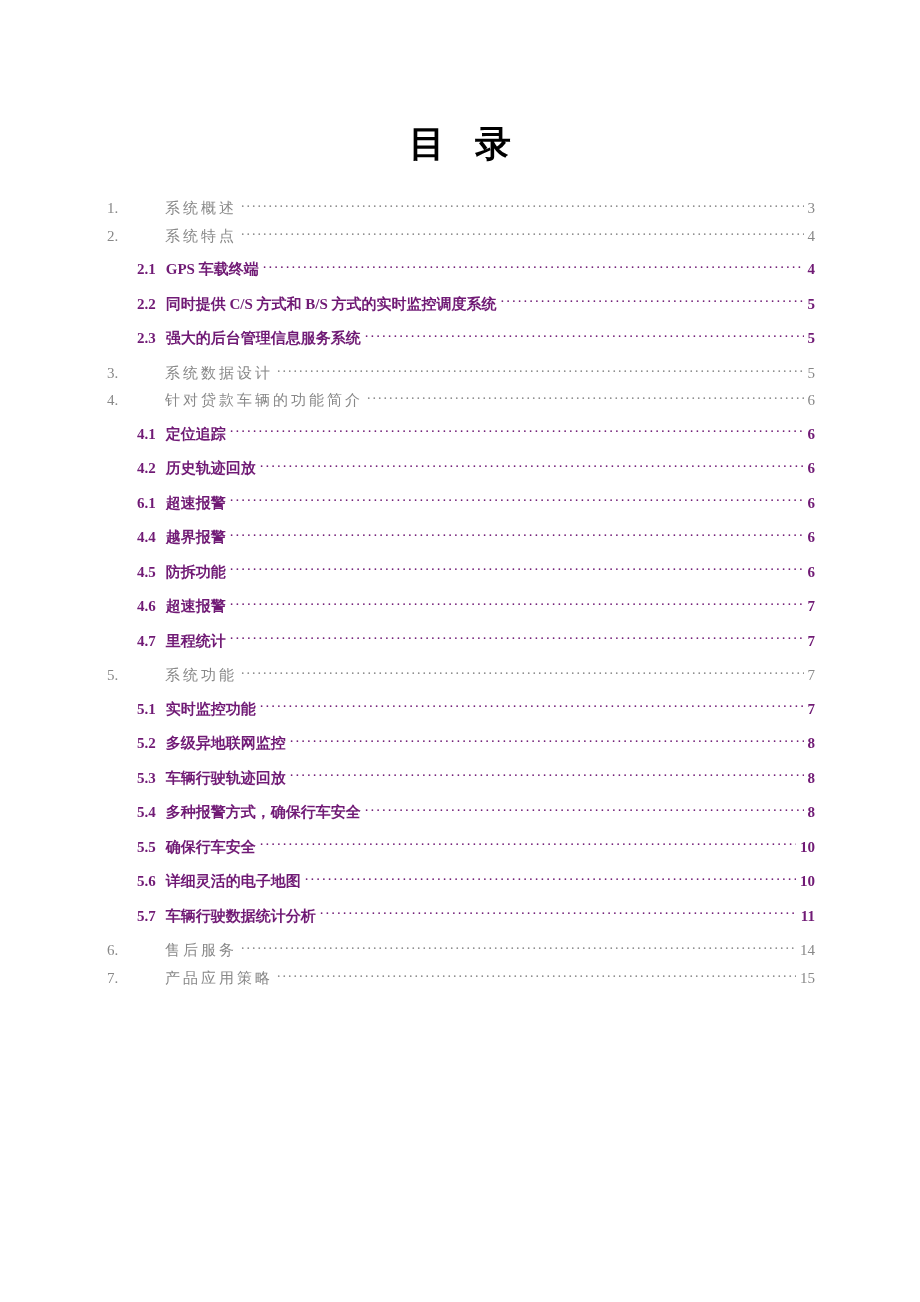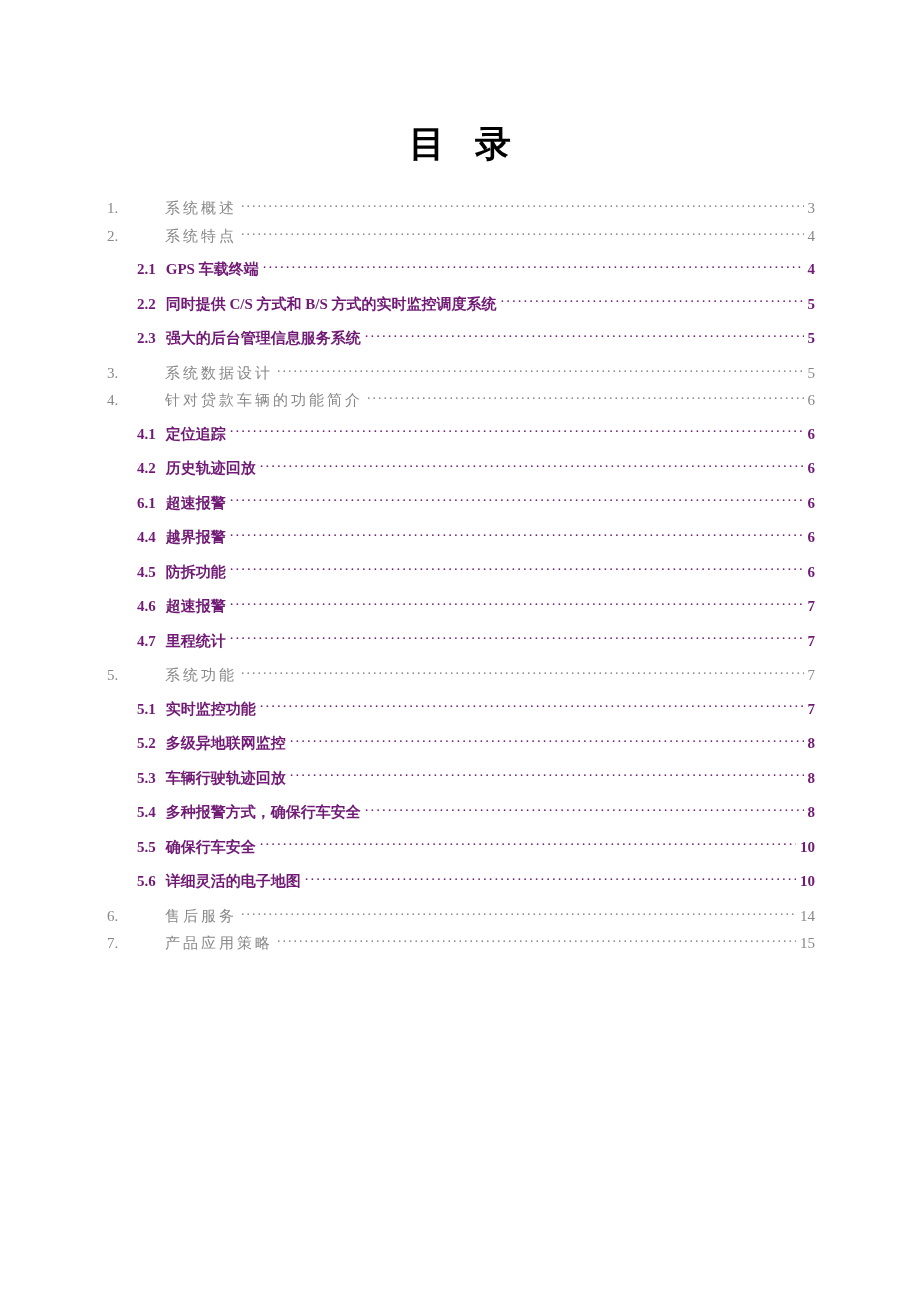--- a/index.html
+++ b/index.html
@@ -198,20 +198,26 @@
       <span class="toc-text">确保行车安全</span>
       <span class="toc-leader"></span>
       <span class="toc-page">10</span>
     </div>
     <div class="toc-entry level2">
       <span class="toc-number">5.6</span>
       <span class="toc-text">详细灵活的电子地图</span>
       <span class="toc-leader"></span>
       <span class="toc-page">10</span>
     </div>
+    <div class="toc-entry level2">
+      <span class="toc-number">5.7</span>
+      <span class="toc-text">车辆行驶数据统计分析</span>
+      <span class="toc-leader"></span>
+      <span class="toc-page">11</span>
+    </div>
     <div class="toc-entry level1 after-sub">
       <span class="toc-number">6.</span>
       <span class="toc-text">售后服务</span>
       <span class="toc-leader"></span>
       <span class="toc-page">14</span>
     </div>
     <div class="toc-entry level1">
       <span class="toc-number">7.</span>
       <span class="toc-text">产品应用策略</span>
       <span class="toc-leader"></span>

